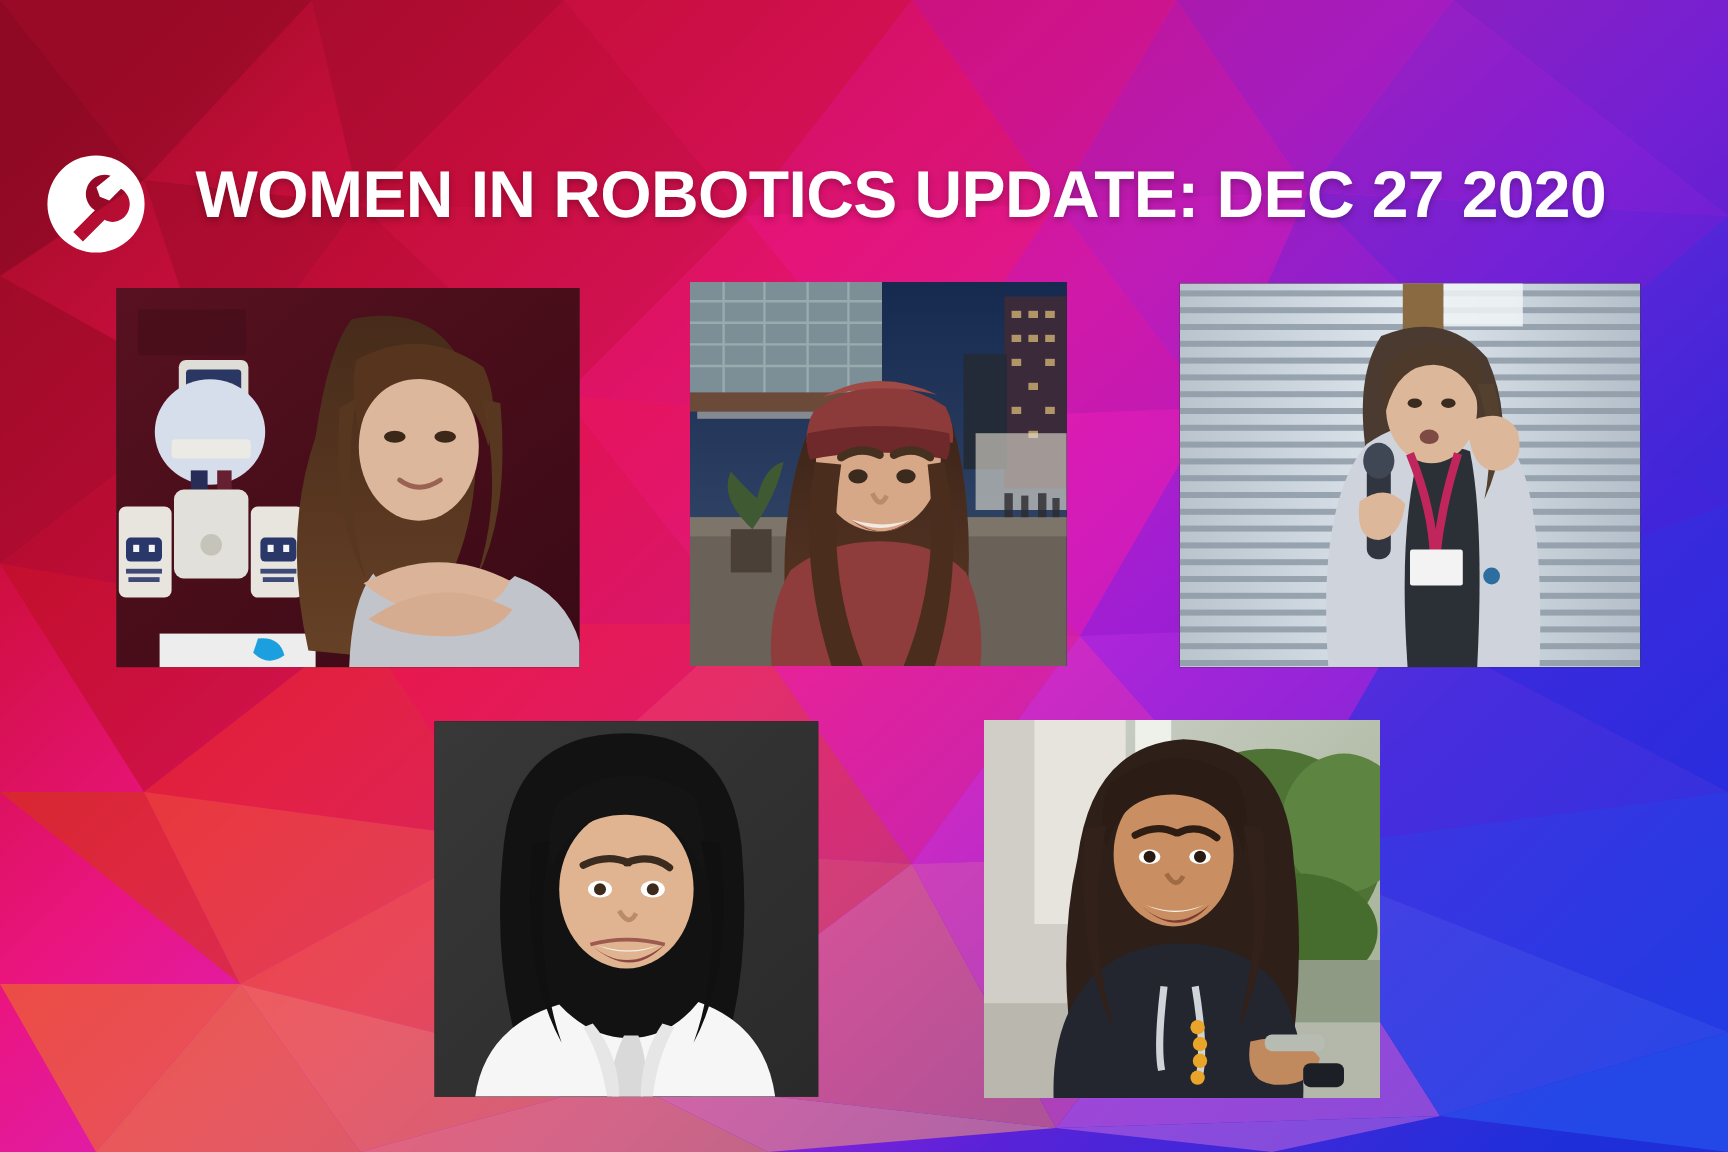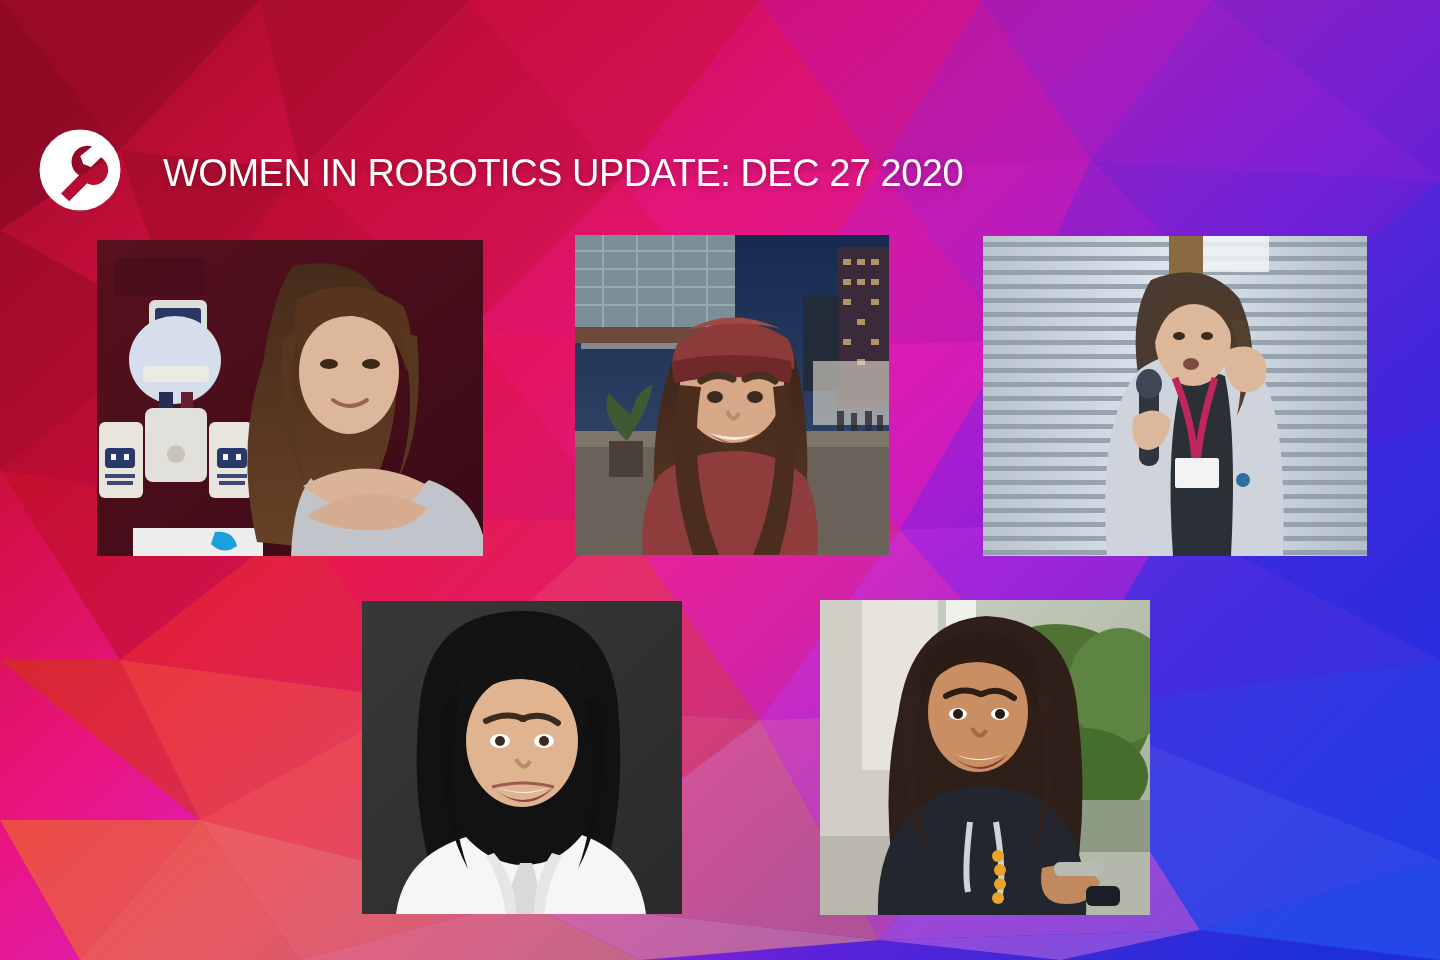--- a/index.html
+++ b/index.html
@@ -21,22 +21,22 @@
       radial-gradient(95% 85% at 97% 72%, rgba(25,40,230,.92) 0%, rgba(25,40,230,0) 56%),
       radial-gradient(85% 75% at 88% 12%, rgba(60,20,190,.75) 0%, rgba(60,20,190,0) 55%),
       linear-gradient(100deg,#b00c2e 0%,#d01040 16%,#e8157a 32%,#e31fa8 44%,#b522d8 58%,#7a20d8 70%,#3a22d0 84%,#1f2fd8 100%);
     mix-blend-mode:normal;
   }
 
   
   #header{position:absolute;left:0;top:0;width:1440px;height:240px;}
   #logo{position:absolute;left:36px;top:126px;width:88px;height:88px;}
   #title{
-    position:absolute;left:163px;top:143px;
-    color:#fff;font-weight:normal;font-size:38px;letter-spacing:-0.5px;
+    position:absolute;left:163px;top:132px;
+    color:#fff;font-weight:bold;font-size:55px;letter-spacing:-0.5px;
     white-space:nowrap;line-height:60px;
     text-shadow:0 2px 6px rgba(0,0,0,.25);
   }
 
   
   .photo{position:absolute;overflow:hidden;background:#222;}
   .photo svg{display:block;width:100%;height:100%;}
 
   #photo-1{left:97px;top:240px;width:386px;height:316px;}
   #photo-2{left:575px;top:235px;width:314px;height:320px;}

